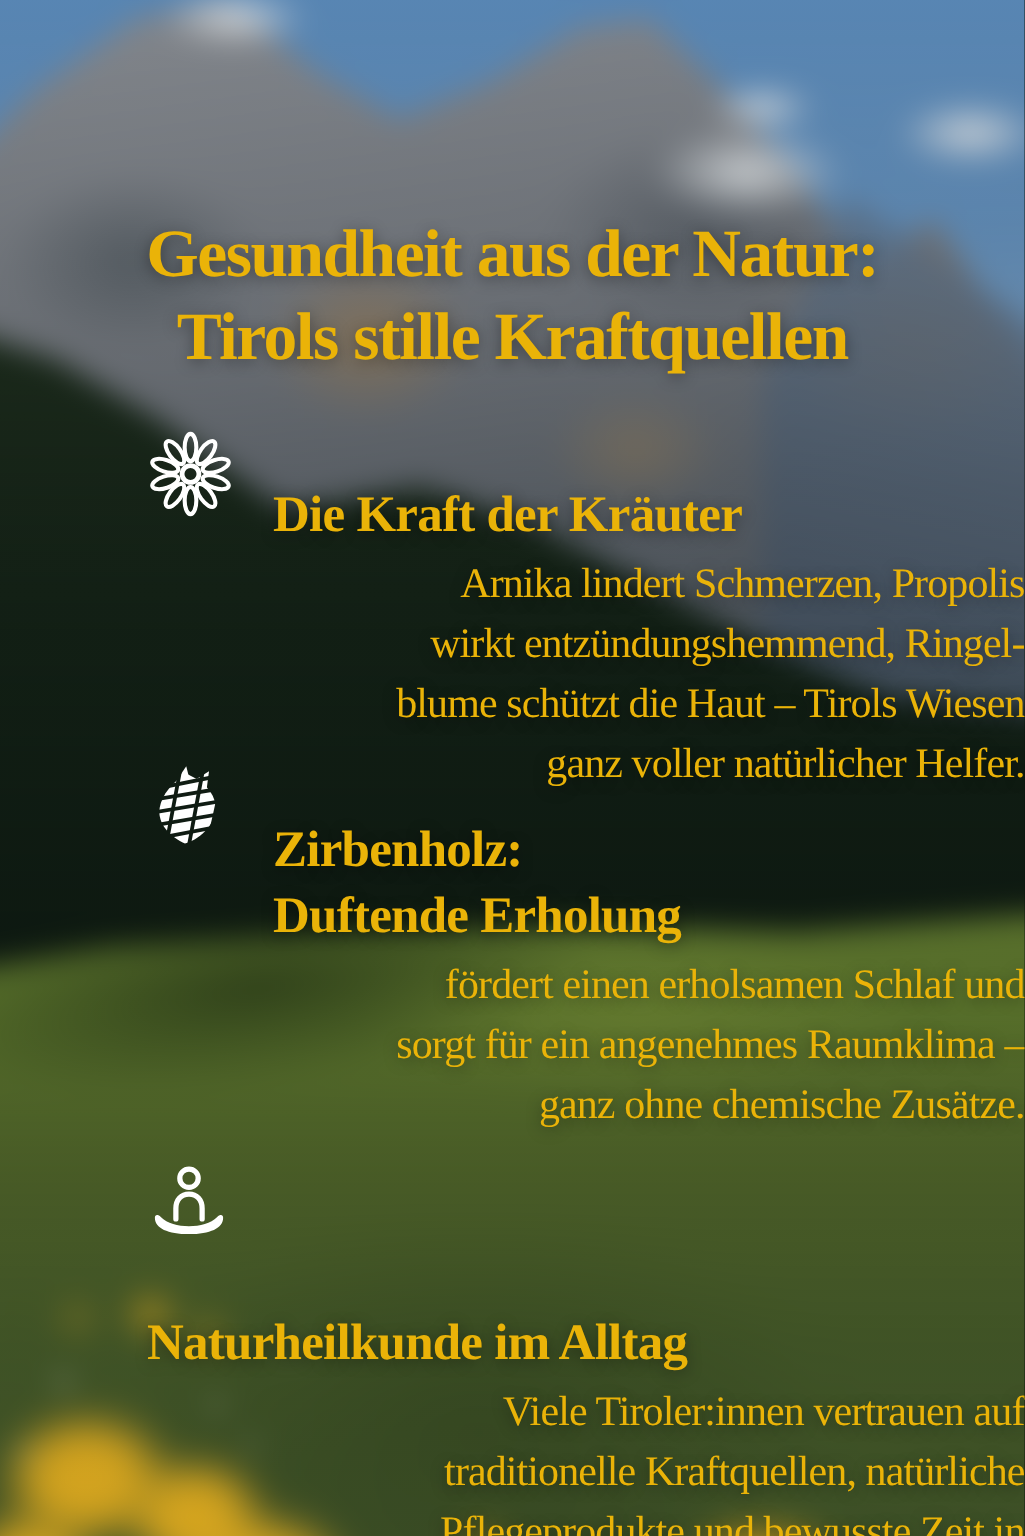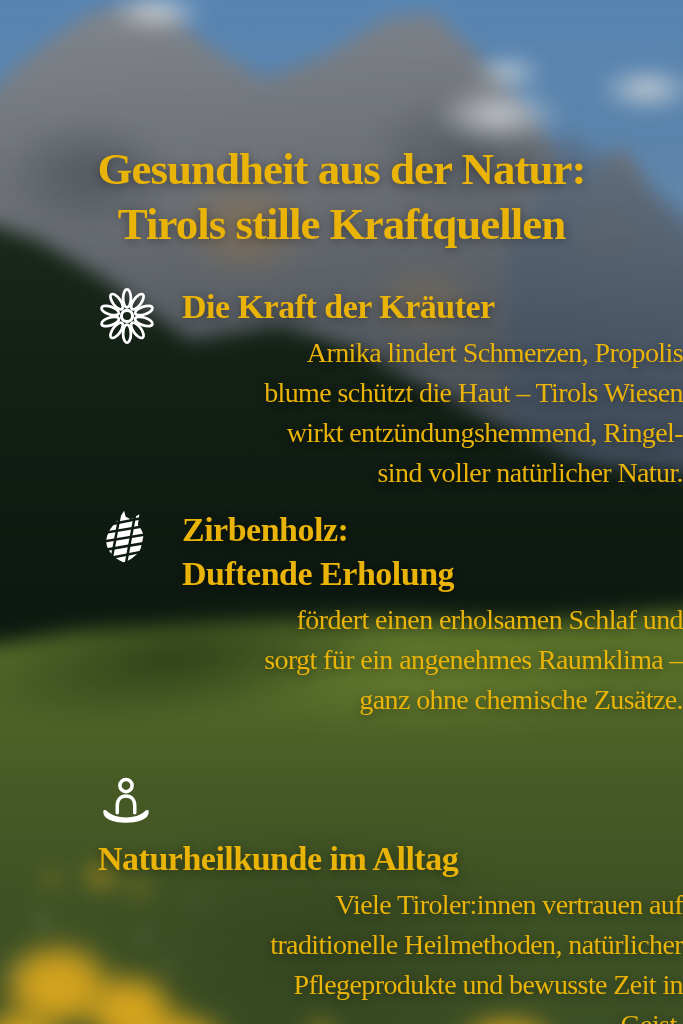--- a/index.html
+++ b/index.html
@@ -82,21 +82,21 @@
   
   .content { position:absolute; inset:0; text-shadow:0 2px 10px rgba(0,0,0,.38); }
   .title {
     position:absolute; top:112px; left:0; right:0; text-align:center;
     font-weight:700; font-size:45px; line-height:55px; letter-spacing:-1px;
   }
   .section { position:absolute; left:0; right:0; display:flex; padding-left:98px; }
   .sec1 { top:285px; } .sec2 { top:508px; } .sec3 { top:773px;flex-direction:column; }
   .icon-box { flex:0 0 62px; width:62px; margin-right:22px; padding-top:2px; }
   .icon-box svg { display:block; }
-  .sec-text { flex:1 1 auto; min-width:0; }
+  .sec-text { flex:1 1 auto; min-width:0;margin-top:37px; }
   .sec-heading { font-weight:700; font-size:34px; line-height:44px; letter-spacing:-0.5px; white-space:nowrap; }
   .sec-body { margin-top:4px; font-weight:400; font-size:28px; line-height:40px; letter-spacing:-0.6px; }
   .sec-body > div { white-space:nowrap;text-align:right; }
 </style>
 </head>
 <body>
 
 <div class="stage">
 
   <div class="bg">
@@ -151,23 +151,23 @@
             <ellipse cx="32" cy="12.5" rx="4.3" ry="10" transform="rotate(288 32 32)"></ellipse>
             <ellipse cx="32" cy="12.5" rx="4.3" ry="10" transform="rotate(324 32 32)"></ellipse>
             <circle cx="32" cy="32" r="6.2" stroke-width="3.5"></circle>
           </g>
         </svg>
       </div>
       <div class="sec-text">
         <div class="sec-heading">Die Kraft der Kräuter</div>
         <div class="sec-body">
           <div>Arnika lindert Schmerzen, Propolis</div>
+          <div>wirkt entzündungshemmend, Ringel-</div>
           <div>blume schützt die Haut – Tirols Wiesen</div>
-          <div>wirkt entzündungshemmend, Ringel-</div>
-          <div>sind voller natürlicher Natur.</div>
+          <div>ganz voller natürlicher Helfer.</div>
         </div>
       </div>
     </div>
 
     <div class="section sec2">
       <div class="icon-box">
         <svg width="54" height="54" viewBox="0 0 64 64">
           <defs>
             <mask id="pineMask">
               <rect width="64" height="64" fill="#ffffff"></rect>
@@ -206,21 +206,21 @@
         <svg width="56" height="56" viewBox="0 0 64 64" fill="none" stroke="#ffffff" stroke-width="4" stroke-linecap="round" stroke-linejoin="round">
           <circle cx="32" cy="12" r="7"></circle>
           <path d="M22,43 L22,35 C22,28.5 26,24 32,24 C38,24 42,28.5 42,35 L42,43"></path>
           <path d="M6,42 C6,50 16,54.5 32,54.5 C48,54.5 58,50 58,42 C58,39.5 55.5,39.5 53.5,41.5 C48.5,46.5 40.5,48.5 32,48.5 C23.5,48.5 15.5,46.5 10.5,41.5 C8.5,39.5 6,39.5 6,42 Z" fill="#ffffff" stroke="none"></path>
         </svg>
       </div>
       <div class="sec-text">
         <div class="sec-heading">Naturheilkunde im Alltag</div>
         <div class="sec-body">
           <div>Viele Tiroler:innen vertrauen auf</div>
-          <div>traditionelle Heilmethoden, natürlicher</div>
+          <div>traditionelle Kraftquellen, natürliche</div>
           <div>Pflegeprodukte und bewusste Zeit in</div>
           <div>Geist.</div>
         </div>
       </div>
     </div>
 
   </div>
 </div>
 
 </body></html>

